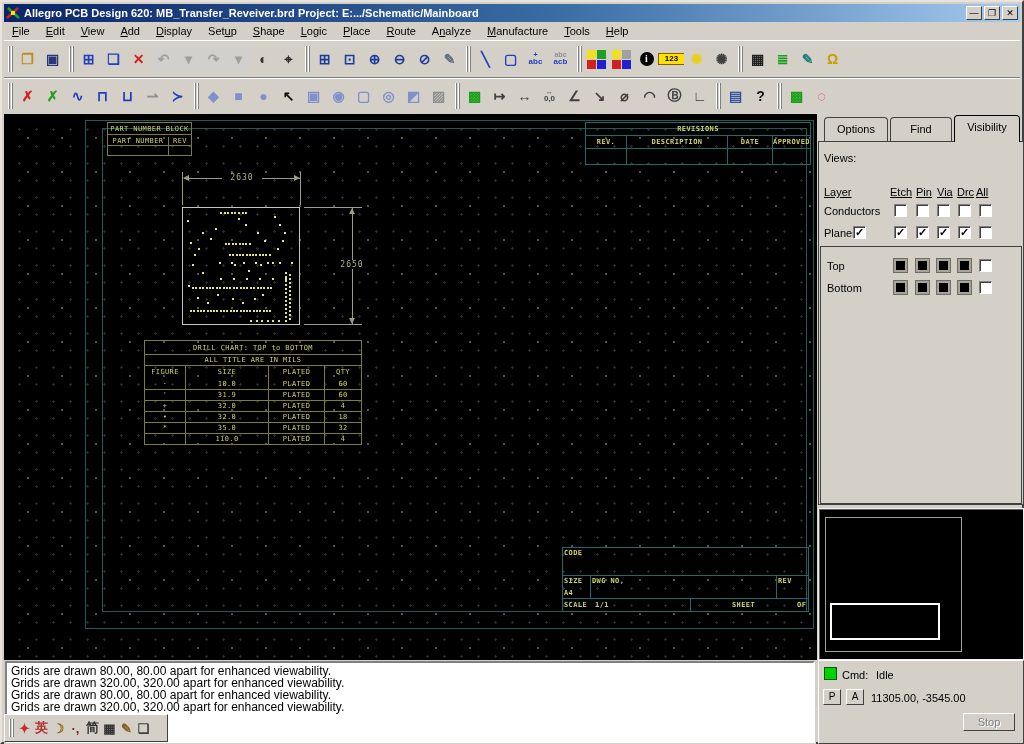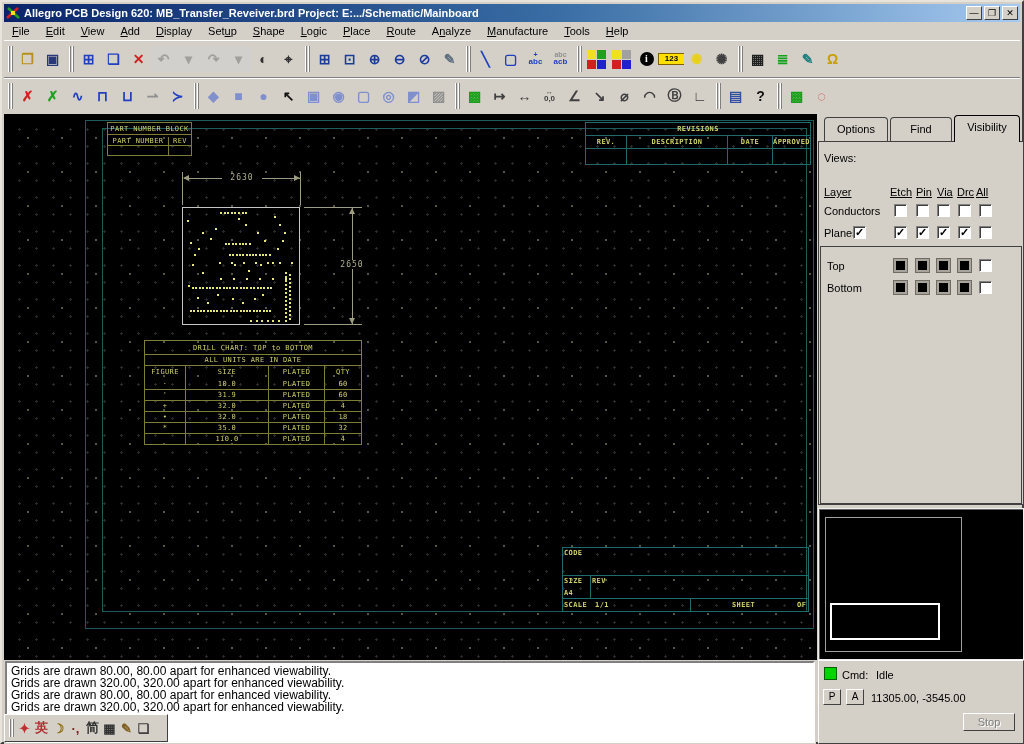--- a/index.html
+++ b/index.html
@@ -479,21 +479,21 @@
     <div class="dimline" style="left:348px;top:94px;width:1px;height:116px;"></div>
     <div class="arr u" style="left:345px;top:94px;"></div>
     <div class="arr d" style="left:345px;top:204px;"></div>
     <div class="dimtext" style="left:328px;top:146px;width:40px;">2650</div>
 
     <div class="cv-table" style="left:140px;top:226px;width:218px;">
       <div class="r" style="height:13px;">
           <div class="c" style="flex:1;">DRILL CHART: TOP to BOTTOM</div>
         </div>
       <div class="r" style="height:11px;">
-          <div class="c" style="flex:1;">ALL UNITS ARE IN DATE</div>
+          <div class="c" style="flex:1;">ALL TITLE ARE IN MILS</div>
         </div>
       <div class="r" id="drill-cols" style="height:13px;">
           <div class="c" style="width: 40px;">FIGURE</div>
           <div class="c" style="width: 83px; flex: 1 1 0%;">SIZE</div>
           <div class="c" style="width: 56px;">PLATED</div>
           <div class="c" style="width: 37px;">QTY</div>
         </div>
       <div id="drill-rows">
           <div class="r" style="height: 11px;">
             <div class="c" style="width: 40px;">·</div>
@@ -536,20 +536,21 @@
 
     <div class="cv-table teal" style="left:558px;top:433px;width:247px;">
       <div class="r" style="height:27px;">
         <div class="c" style="width:27px;align-items:flex-start;justify-content:flex-start;padding:1px;">CODE</div>
       </div>
       <div class="r" style="height:23px;">
         <div class="c" style="width:27px;flex-direction:column;align-items:flex-start;justify-content:space-between;padding:1px;">
           <span>SIZE</span>
             <span>A4</span>
         </div>
+        <div class="c" style="flex:1;align-items:flex-start;justify-content:flex-start;padding:1px;">DWG NO,</div>
         <div class="c" style="width:32px;align-items:flex-start;justify-content:flex-start;padding:1px;">REV</div>
       </div>
       <div class="r" style="height:13px;">
         <div class="c" style="width:127px;justify-content:flex-start;padding:1px;gap:8px;">
           <span>SCALE</span>
             <span>1/1</span>
         </div>
         <div class="c" style="flex:1;justify-content:flex-start;padding:1px;">
           <span style="margin-left:40px;">SHEET</span>
           <span style="margin-left:42px;">OF 6</span>

